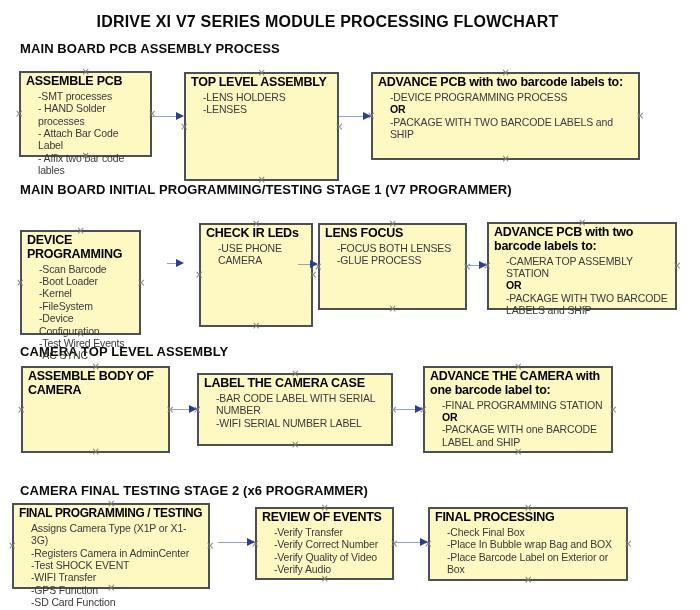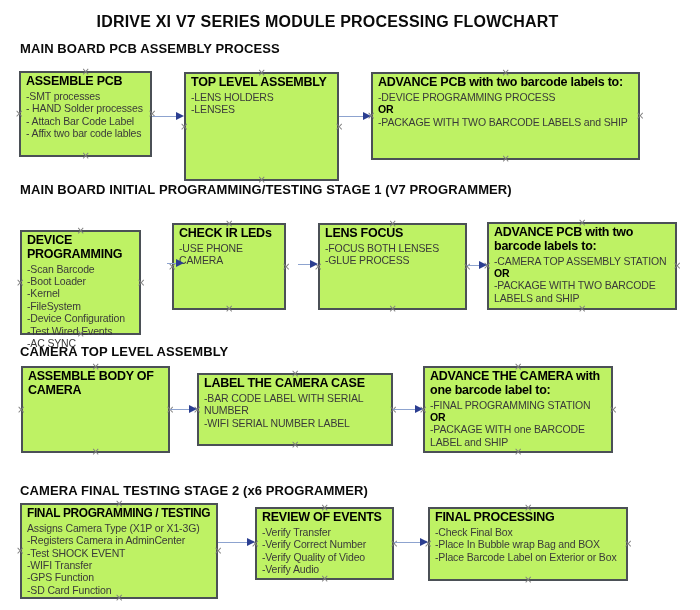--- a/index.html
+++ b/index.html
@@ -11,26 +11,26 @@
   .page-title{
     position:absolute;top:13px;left:0;width:655px;text-align:center;
     font-size:16px;font-weight:bold;color:#0a0a0a;letter-spacing:0.2px;
   }
   .sec-heading{
     position:absolute;left:20px;font-size:13px;font-weight:bold;color:#0a0a0a;
     letter-spacing:0.1px;white-space:nowrap;
   }
   #h1{top:41px;} #h2{top:182px;} #h3{top:344px;} #h4{top:483px;}
   .box{
-    position:absolute;background:#bef264;border:2px solid #4b5056;
+    position:absolute;background:#fef9c3;border:2px solid #4b5056;
     box-sizing:border-box;padding:2px 5px 0 5px;
   }
   .bt{font-size:12.5px;line-height:13.8px;font-weight:bold;color:#000;letter-spacing:-0.25px;}
   .bt.t-tight{font-size:11.9px;letter-spacing:-0.35px;}
-  .bl{margin-top:1px;}
+  .bl{margin-top:1px;margin-left:12px;}
   .bl .line{font-size:10.5px;line-height:12.4px;color:#3a3a3a;letter-spacing:-0.15px;}
   .bl .line.bold{font-weight:bold;color:#000;}
   .arrow{position:absolute;height:9px;}
   .arrow::before{
     content:"";position:absolute;left:0;right:4px;top:4px;height:1px;background:#8da3cf;
   }
   .arrow::after{
     content:"";position:absolute;right:0;top:0;width:0;height:0;
     border-top:4.5px solid transparent;border-bottom:4.5px solid transparent;
     border-left:8px solid #2b3e91;
@@ -102,21 +102,21 @@
       <div class="line">-FileSystem</div>
       <div class="line">-Device Configuration</div>
       <div class="line">-Test Wired Events</div>
       <div class="line">-AC SYNC</div>
     </div>
 <span class="hx t">×</span>
     <span class="hx b">×</span>
     <span class="hx l">×</span>
     <span class="hx r">×</span>
   </div>
-<div class="box" style="left:172px;top:223px;width:114px;height:87px">
+<div class="box" style="left:199px;top:223px;width:114px;height:104px">
   <div class="bt">CHECK IR LEDs</div>
   <div class="bl">
       <div class="line">-USE PHONE CAMERA</div>
     </div>
 <span class="hx t">×</span>
     <span class="hx b">×</span>
     <span class="hx l">×</span>
     <span class="hx r">×</span>
   </div>
 <div class="box" style="left:318px;top:223px;width:149px;height:87px">
@@ -172,21 +172,21 @@
       <div class="line">-PACKAGE WITH one BARCODE LABEL and SHIP</div>
     </div>
 <span class="hx t">×</span>
     <span class="hx b">×</span>
     <span class="hx l">×</span>
     <span class="hx r">×</span>
   </div>
 <div class="arrow" style="left:170px;top:405px;width:27px"></div>
 <div class="arrow" style="left:393px;top:405px;width:30px"></div>
 
-<div class="box" style="left:20px;top:503px;width:198px;height:96px">
+<div class="box" style="left:12px;top:503px;width:198px;height:86px">
   <div class="bt t-tight">FINAL PROGRAMMING / TESTING</div>
   <div class="bl">
       <div class="line">Assigns Camera Type (X1P or X1-3G)</div>
       <div class="line">-Registers Camera in AdminCenter</div>
       <div class="line">-Test SHOCK EVENT</div>
       <div class="line">-WIFI Transfer</div>
       <div class="line">-GPS Function</div>
       <div class="line">-SD Card Function</div>
     </div>
 <span class="hx t">×</span>

